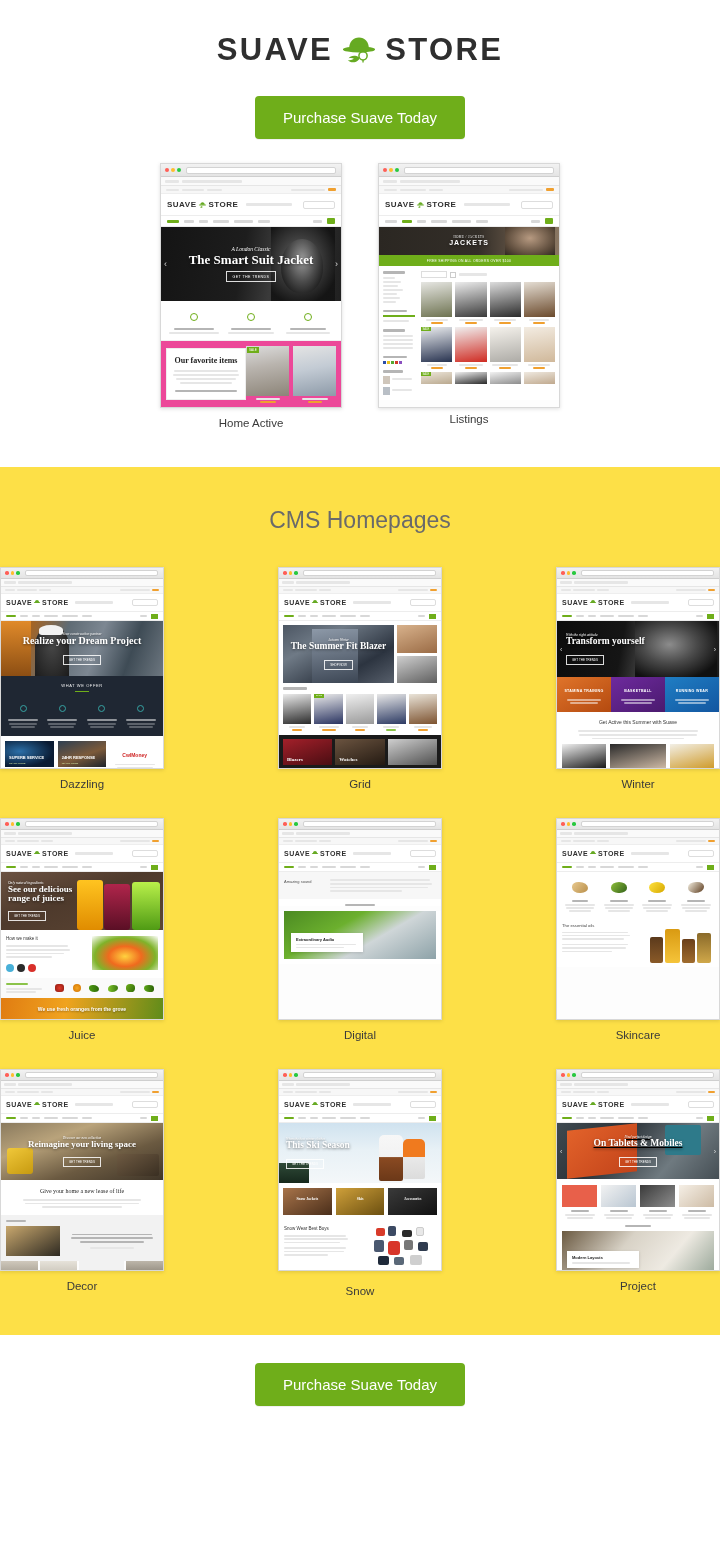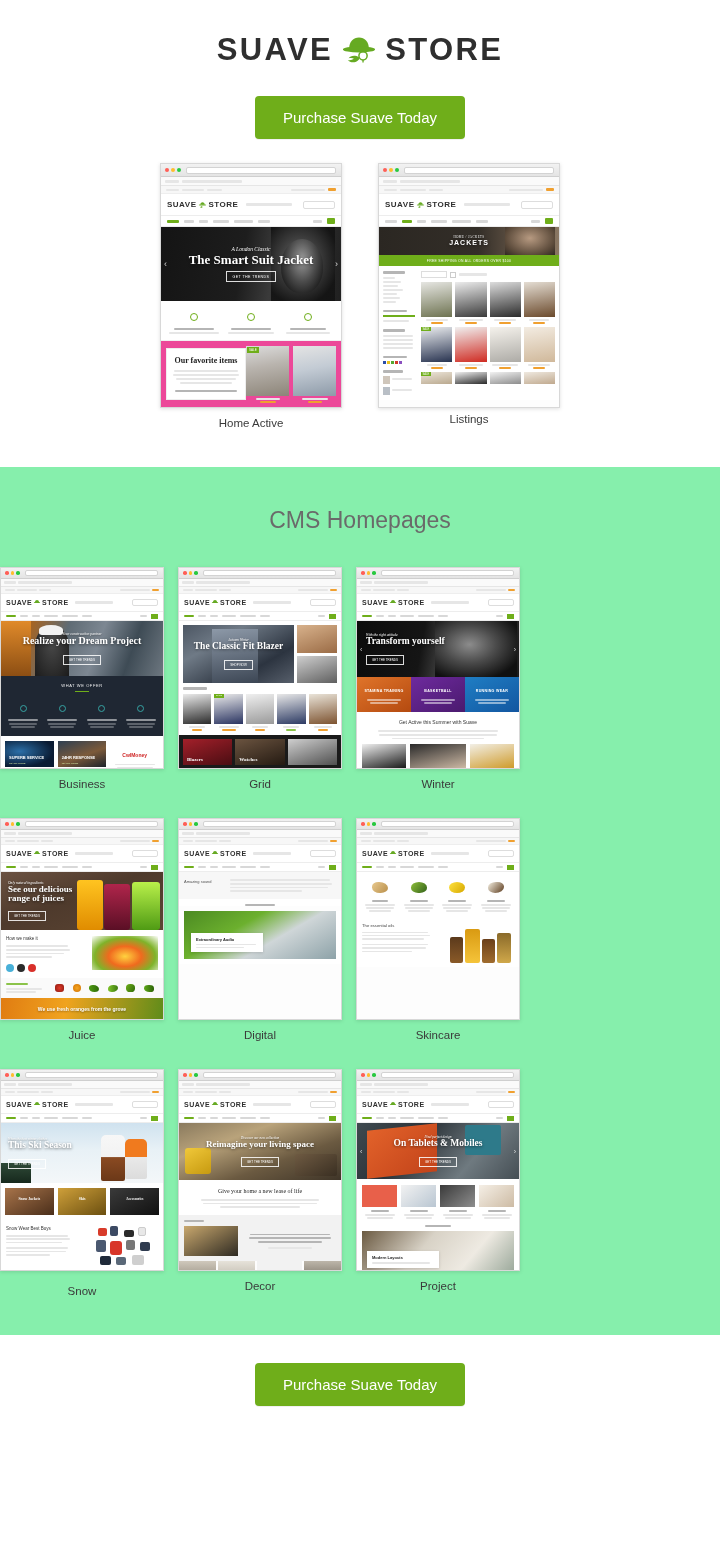--- a/index.html
+++ b/index.html
@@ -78,26 +78,26 @@
     text-align: center; font-size: 11.5px; color: #3a3a3a; margin-top: 9px;
     font-family: "Liberation Sans", sans-serif;
   }
 
   
   .top-row { display: flex; justify-content: center; gap: 36px; padding: 24px 0 38px; }
   .tl-col { width: 182px; }
   .tl-col .browser { height: 245px; }
 
   
-  .cms { background: #86efac; padding: 40px 0 38px; }
+  .cms { background: #fde047; padding: 40px 0 38px; }
   .cms-h {
     text-align: center; font-size: 23px; color: #6a6a6a; font-weight: normal;
     margin-bottom: 33px; font-family: "Liberation Sans", sans-serif;
   }
-  .grid-row { display: flex; justify-content: flex-start; gap: 14px; margin-bottom: 28px; }
+  .grid-row { display: flex; justify-content: space-between; gap: 27px; margin-bottom: 28px; }
   .g-col { width: 164px; }
   .g-col .browser { height: 202px; }
 
   
   .footer { background: #fff; padding: 28px 0 20px; text-align: center; }
   .copy { font-size: 10.5px; color: #555; margin-top: 19px; }
 
   
   .ph { background-size: cover; background-position: center; }
 </style>
@@ -476,21 +476,21 @@
             </div>
           <div style="flex:1;height:26px;text-align:center;padding-top:2px;">
             <span style="font-size:5px;font-weight:bold;color:#cf2626;">CwlMoney</span>
             <span class="tinytxt lite" style="width:40px;height:1.8px;margin:3px auto 1.5px;"></span>
             <span class="tinytxt lite" style="width:36px;height:1.8px;margin:0 auto 1.5px;"></span>
             
             
           </div>
         </div>
       </div>
-      <div class="lbl">Business</div>
+      <div class="lbl">Dazzling</div>
     </div>
 
     <div class="g-col">
       <div class="browser">
         <div class="bw-chrome" style="height:11px;">
           <div class="bw-dots">
               <span class="dot d-r" style="width:3.5px;height:3.5px;"></span>
               <span class="dot d-y" style="width:3.5px;height:3.5px;"></span>
               <span class="dot d-g" style="width:3.5px;height:3.5px;"></span>
             </div>
@@ -528,21 +528,21 @@
             <span class="nav-pill" style="width:10px;height:2.5px;"></span>
           <span style="flex:1"></span>
             <span class="nav-pill" style="width:7px;height:2.5px;"></span>
             <span style="width:7px;height:5px;background:#6fae1a;"></span>
         </div>
         <div style="display:flex;gap:3px;padding:4px;background:#fff;">
           <div class="hero" style="flex:1;height:58px;background:linear-gradient(150deg,#4c5663 0%,#6f7a86 30%,#2c3440 70%,#575f6b 100%);">
             <div style="position:absolute;left:26%;top:4px;width:42%;height:54px;background:linear-gradient(170deg,#8d99a8,#3c4654);"></div>
             <div style="position:relative;z-index:3;text-align:center;">
               <div class="hero-sub" style="font-size:3.4px;">Autumn Winter</div>
-              <div class="hero-title" style="font-size:9.5px;">The Classic Fit Blazer</div>
+              <div class="hero-title" style="font-size:9.5px;">The Summer Fit Blazer</div>
               <div class="hero-btn" style="font-size:3px;padding:2px 5px;margin-top:3px;">SHOP NOW</div>
             </div>
           </div>
           <div style="width:40px;display:flex;flex-direction:column;gap:3px;">
             <div class="ph" style="flex:1;background:linear-gradient(160deg,#d8b28c,#9a6b45);"></div>
             <div class="ph" style="flex:1;background:linear-gradient(160deg,#cfcfcf,#5f5f5f);"></div>
           </div>
         </div>
         <div style="padding:0 4px 4px;background:#fff;">
           <span class="tinytxt dark" style="width:24px;height:2.5px;margin-bottom:4px;"></span>
@@ -971,20 +971,101 @@
           <span class="nav-pill act" style="width:10px;height:2.5px;"></span>
             <span class="nav-pill" style="width:8px;height:2.5px;"></span>
             <span class="nav-pill" style="width:8px;height:2.5px;"></span>
             <span class="nav-pill" style="width:14px;height:2.5px;"></span>
             <span class="nav-pill" style="width:16px;height:2.5px;"></span>
             <span class="nav-pill" style="width:10px;height:2.5px;"></span>
           <span style="flex:1"></span>
             <span class="nav-pill" style="width:7px;height:2.5px;"></span>
             <span style="width:7px;height:5px;background:#6fae1a;"></span>
         </div>
+        <div class="hero" style="height:57px;background:linear-gradient(160deg,#8a7a5e 0%,#b9a37b 30%,#6b5a41 65%,#3f3528 100%);">
+          <div style="position:absolute;left:6px;bottom:6px;width:26px;height:26px;background:linear-gradient(150deg,#f0c83a,#c79a10);border-radius:3px;"></div>
+          <div style="position:absolute;right:4px;bottom:4px;width:42px;height:22px;background:linear-gradient(150deg,#6e5a42,#3a2f22);border-radius:2px;"></div>
+          <div style="position:relative;z-index:3;text-align:center;">
+            <div class="hero-sub" style="font-size:3.4px;">Discover our new collection</div>
+            <div class="hero-title" style="font-size:9px;">Reimagine your living space</div>
+            <div class="hero-btn" style="font-size:3px;padding:2px 5px;margin-top:3px;">GET THE TRENDS</div>
+          </div>
+        </div>
+        <div style="background:#fff;padding:8px 9px 7px;text-align:center;">
+          <div style="font-family:'Liberation Serif',serif;font-size:6px;color:#262626;">Give your home a new lease of life</div>
+          <span class="tinytxt lite" style="width:118px;height:1.7px;margin:5px auto 2px;"></span>
+          <span class="tinytxt lite" style="width:114px;height:1.7px;margin:0 auto 2px;"></span>
+          <span class="tinytxt lite" style="width:80px;height:1.7px;margin:0 auto;"></span>
+        </div>
+        <div style="background:#f2f2f2;padding:5px;">
+          <span class="tinytxt dark" style="width:20px;height:2px;margin-bottom:4px;"></span>
+          <div style="display:flex;gap:5px;align-items:center;">
+            <div class="ph" style="width:54px;height:30px;background:linear-gradient(150deg,#c9a86e,#2e2a22);"></div>
+            <div style="flex:1;text-align:center;">
+              <span class="tinytxt dark" style="width:80px;height:1.8px;margin:0 auto 2px;"></span>
+              <span class="tinytxt dark" style="width:82px;height:1.8px;margin:0 auto 2px;"></span>
+              <span class="tinytxt dark" style="width:64px;height:1.8px;margin:0 auto 4px;"></span>
+              <span class="tinytxt lite" style="width:44px;height:1.6px;margin:0 auto;"></span>
+            </div>
+          </div>
+        </div>
+        <div style="display:flex;gap:2px;">
+          <div class="ph" style="flex:1;height:22px;background:linear-gradient(180deg,#cfc8bc,#8d8678);"></div>
+          <div class="ph" style="flex:1;height:22px;background:linear-gradient(180deg,#e6e2d9,#b6b0a3);"></div>
+          <div class="ph" style="flex:1.2;height:22px;background:#f2f2f2;"></div>
+          <div class="ph" style="flex:1;height:22px;background:linear-gradient(180deg,#bdb6aa,#6e675b);"></div>
+        </div>
+      </div>
+      <div class="lbl">Decor</div>
+    </div>
+
+    <div class="g-col">
+      <div class="browser">
+        <div class="bw-chrome" style="height:11px;">
+          <div class="bw-dots">
+              <span class="dot d-r" style="width:3.5px;height:3.5px;"></span>
+              <span class="dot d-y" style="width:3.5px;height:3.5px;"></span>
+              <span class="dot d-g" style="width:3.5px;height:3.5px;"></span>
+            </div>
+          <div class="bw-url" style="height:6px;"></div>
+        </div>
+        <div class="bw-nav" style="height:8px;padding:0 3px;">
+            <span class="tinytxt lite" style="width:12px;height:2.5px;margin-right:2px;"></span>
+            <span class="tinytxt lite" style="width:54px;height:2.5px;"></span>
+          </div>
+        <div style="height:7px;background:#f7f7f7;border-bottom:1px solid #eee;display:flex;align-items:center;padding:0 4px;gap:2px;">
+            <span class="tinytxt lite" style="width:10px;height:2px;"></span>
+            <span class="tinytxt lite" style="width:22px;height:2px;"></span>
+            <span class="tinytxt lite" style="width:12px;height:2px;"></span>
+            <span style="flex:1"></span>
+            <span class="tinytxt lite" style="width:30px;height:2px;"></span>
+            <span class="tinytxt org" style="width:7px;height:2.5px;"></span>
+          </div>
+        <div class="site-head" style="height:18px;padding:0 5px;">
+          <span class="site-logo" style="font-size:7px;">SUAVE</span>
+          <svg viewBox="0 0 44 38" width="8" height="7" style="margin:0 1px;" aria-hidden="true">
+              <path d="M11 17c0-7 4.6-12 11-12s11 5 11 12z" fill="#66aa22"></path>
+              <ellipse cx="22" cy="18.4" rx="18" ry="3.4" fill="#66aa22"></ellipse>
+            </svg>
+          <span class="site-logo" style="font-size:7px;">STORE</span>
+          <span class="tinytxt lite" style="width:38px;height:2.5px;margin-left:6px;"></span>
+          <span style="flex:1"></span>
+          <span style="width:26px;height:7px;border:1px solid #ddd;border-radius:2px;"></span>
+        </div>
+        <div class="site-nav" style="height:9px;padding:0 5px;gap:4px;">
+          <span class="nav-pill act" style="width:10px;height:2.5px;"></span>
+            <span class="nav-pill" style="width:8px;height:2.5px;"></span>
+            <span class="nav-pill" style="width:8px;height:2.5px;"></span>
+            <span class="nav-pill" style="width:14px;height:2.5px;"></span>
+            <span class="nav-pill" style="width:16px;height:2.5px;"></span>
+            <span class="nav-pill" style="width:10px;height:2.5px;"></span>
+          <span style="flex:1"></span>
+            <span class="nav-pill" style="width:7px;height:2.5px;"></span>
+            <span style="width:7px;height:5px;background:#6fae1a;"></span>
+        </div>
         <div class="hero" style="height:60px;background:linear-gradient(180deg,#cfe2ef 0%,#e8f1f6 45%,#f4f7f9 100%);justify-content:flex-start;padding-left:7px;">
           <div style="position:absolute;right:16px;bottom:4px;width:22px;height:40px;background:linear-gradient(180deg,#f07a1e 0%,#f07a1e 45%,#e9e9e9 46%,#dcdcdc 100%);border-radius:5px 5px 2px 2px;"></div>
           <div style="position:absolute;right:38px;bottom:2px;width:24px;height:46px;background:linear-gradient(180deg,#f7f7f7 0%,#f2f2f2 48%,#8a4a22 49%,#6b3818 100%);border-radius:5px 5px 2px 2px;"></div>
           <div style="position:absolute;left:0;bottom:0;width:30px;height:20px;background:linear-gradient(180deg,#2f4a38,#16281c);"></div>
           <div style="position:relative;z-index:3;text-align:left;">
             <div class="hero-sub" style="font-size:3.4px;color:#fff;">When the best winter clothes</div>
             <div class="hero-title" style="font-size:9.5px;">This Ski Season</div>
             <div class="hero-btn" style="font-size:3px;padding:2px 5px;margin-top:3px;">GET THE TRENDS</div>
           </div>
         </div>
@@ -1064,107 +1145,26 @@
           <span class="nav-pill act" style="width:10px;height:2.5px;"></span>
             <span class="nav-pill" style="width:8px;height:2.5px;"></span>
             <span class="nav-pill" style="width:8px;height:2.5px;"></span>
             <span class="nav-pill" style="width:14px;height:2.5px;"></span>
             <span class="nav-pill" style="width:16px;height:2.5px;"></span>
             <span class="nav-pill" style="width:10px;height:2.5px;"></span>
           <span style="flex:1"></span>
             <span class="nav-pill" style="width:7px;height:2.5px;"></span>
             <span style="width:7px;height:5px;background:#6fae1a;"></span>
         </div>
-        <div class="hero" style="height:57px;background:linear-gradient(160deg,#8a7a5e 0%,#b9a37b 30%,#6b5a41 65%,#3f3528 100%);">
-          <div style="position:absolute;left:6px;bottom:6px;width:26px;height:26px;background:linear-gradient(150deg,#f0c83a,#c79a10);border-radius:3px;"></div>
-          <div style="position:absolute;right:4px;bottom:4px;width:42px;height:22px;background:linear-gradient(150deg,#6e5a42,#3a2f22);border-radius:2px;"></div>
-          <div style="position:relative;z-index:3;text-align:center;">
-            <div class="hero-sub" style="font-size:3.4px;">Discover our new collection</div>
-            <div class="hero-title" style="font-size:9px;">Reimagine your living space</div>
-            <div class="hero-btn" style="font-size:3px;padding:2px 5px;margin-top:3px;">GET THE TRENDS</div>
-          </div>
-        </div>
-        <div style="background:#fff;padding:8px 9px 7px;text-align:center;">
-          <div style="font-family:'Liberation Serif',serif;font-size:6px;color:#262626;">Give your home a new lease of life</div>
-          <span class="tinytxt lite" style="width:118px;height:1.7px;margin:5px auto 2px;"></span>
-          <span class="tinytxt lite" style="width:114px;height:1.7px;margin:0 auto 2px;"></span>
-          <span class="tinytxt lite" style="width:80px;height:1.7px;margin:0 auto;"></span>
-        </div>
-        <div style="background:#f2f2f2;padding:5px;">
-          <span class="tinytxt dark" style="width:20px;height:2px;margin-bottom:4px;"></span>
-          <div style="display:flex;gap:5px;align-items:center;">
-            <div class="ph" style="width:54px;height:30px;background:linear-gradient(150deg,#c9a86e,#2e2a22);"></div>
-            <div style="flex:1;text-align:center;">
-              <span class="tinytxt dark" style="width:80px;height:1.8px;margin:0 auto 2px;"></span>
-              <span class="tinytxt dark" style="width:82px;height:1.8px;margin:0 auto 2px;"></span>
-              <span class="tinytxt dark" style="width:64px;height:1.8px;margin:0 auto 4px;"></span>
-              <span class="tinytxt lite" style="width:44px;height:1.6px;margin:0 auto;"></span>
-            </div>
-          </div>
-        </div>
-        <div style="display:flex;gap:2px;">
-          <div class="ph" style="flex:1;height:22px;background:linear-gradient(180deg,#cfc8bc,#8d8678);"></div>
-          <div class="ph" style="flex:1;height:22px;background:linear-gradient(180deg,#e6e2d9,#b6b0a3);"></div>
-          <div class="ph" style="flex:1.2;height:22px;background:#f2f2f2;"></div>
-          <div class="ph" style="flex:1;height:22px;background:linear-gradient(180deg,#bdb6aa,#6e675b);"></div>
-        </div>
-      </div>
-      <div class="lbl">Decor</div>
-    </div>
-
-    <div class="g-col">
-      <div class="browser">
-        <div class="bw-chrome" style="height:11px;">
-          <div class="bw-dots">
-              <span class="dot d-r" style="width:3.5px;height:3.5px;"></span>
-              <span class="dot d-y" style="width:3.5px;height:3.5px;"></span>
-              <span class="dot d-g" style="width:3.5px;height:3.5px;"></span>
-            </div>
-          <div class="bw-url" style="height:6px;"></div>
-        </div>
-        <div class="bw-nav" style="height:8px;padding:0 3px;">
-            <span class="tinytxt lite" style="width:12px;height:2.5px;margin-right:2px;"></span>
-            <span class="tinytxt lite" style="width:54px;height:2.5px;"></span>
-          </div>
-        <div style="height:7px;background:#f7f7f7;border-bottom:1px solid #eee;display:flex;align-items:center;padding:0 4px;gap:2px;">
-            <span class="tinytxt lite" style="width:10px;height:2px;"></span>
-            <span class="tinytxt lite" style="width:22px;height:2px;"></span>
-            <span class="tinytxt lite" style="width:12px;height:2px;"></span>
-            <span style="flex:1"></span>
-            <span class="tinytxt lite" style="width:30px;height:2px;"></span>
-            <span class="tinytxt org" style="width:7px;height:2.5px;"></span>
-          </div>
-        <div class="site-head" style="height:18px;padding:0 5px;">
-          <span class="site-logo" style="font-size:7px;">SUAVE</span>
-          <svg viewBox="0 0 44 38" width="8" height="7" style="margin:0 1px;" aria-hidden="true">
-              <path d="M11 17c0-7 4.6-12 11-12s11 5 11 12z" fill="#66aa22"></path>
-              <ellipse cx="22" cy="18.4" rx="18" ry="3.4" fill="#66aa22"></ellipse>
-            </svg>
-          <span class="site-logo" style="font-size:7px;">STORE</span>
-          <span class="tinytxt lite" style="width:38px;height:2.5px;margin-left:6px;"></span>
-          <span style="flex:1"></span>
-          <span style="width:26px;height:7px;border:1px solid #ddd;border-radius:2px;"></span>
-        </div>
-        <div class="site-nav" style="height:9px;padding:0 5px;gap:4px;">
-          <span class="nav-pill act" style="width:10px;height:2.5px;"></span>
-            <span class="nav-pill" style="width:8px;height:2.5px;"></span>
-            <span class="nav-pill" style="width:8px;height:2.5px;"></span>
-            <span class="nav-pill" style="width:14px;height:2.5px;"></span>
-            <span class="nav-pill" style="width:16px;height:2.5px;"></span>
-            <span class="nav-pill" style="width:10px;height:2.5px;"></span>
-          <span style="flex:1"></span>
-            <span class="nav-pill" style="width:7px;height:2.5px;"></span>
-            <span style="width:7px;height:5px;background:#6fae1a;"></span>
-        </div>
         <div class="hero" style="height:56px;background:linear-gradient(130deg,#3f4a50 0%,#2b3238 35%,#6f7a80 70%,#454e54 100%);">
           <div style="position:absolute;left:10px;top:4px;width:70px;height:48px;background:linear-gradient(140deg,#e2622a,#c2431a);transform:skewY(-6deg);"></div>
           <div style="position:absolute;right:18px;top:2px;width:36px;height:30px;background:#2e7a8a;border-radius:2px;"></div>
           <span class="arrow arr-l" style="font-size:7px;">‹</span>
           <span class="arrow arr-r" style="font-size:7px;">›</span>
-          <div style="position:relative;z-index:3;text-align:center;">
+          <div style="position:relative;z-index:3;text-align:center;text-decoration:underline;">
             <div class="hero-sub" style="font-size:3.4px;">Pixel perfect design</div>
             <div class="hero-title" style="font-size:9.5px;">On Tablets &amp; Mobiles</div>
             <div class="hero-btn" style="font-size:3px;padding:2px 5px;margin-top:3px;">GET THE TRENDS</div>
           </div>
         </div>
         <div style="display:flex;gap:4px;background:#fff;padding:6px 5px;">
           <div style="flex:1;text-align:center;">
             <div class="ph" style="height:22px;background:#e8604a;"></div>
             <span class="tinytxt dark" style="width:18px;height:2px;margin:3px auto 2px;"></span>
             <span class="tinytxt lite" style="width:30px;height:1.5px;margin:0 auto 1.5px;"></span>

